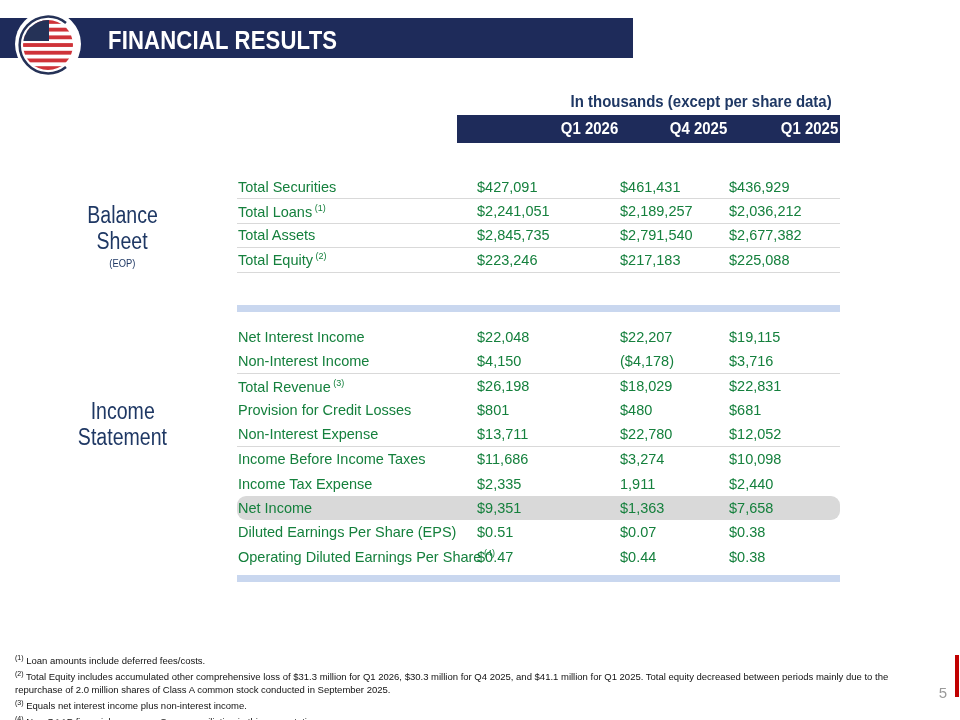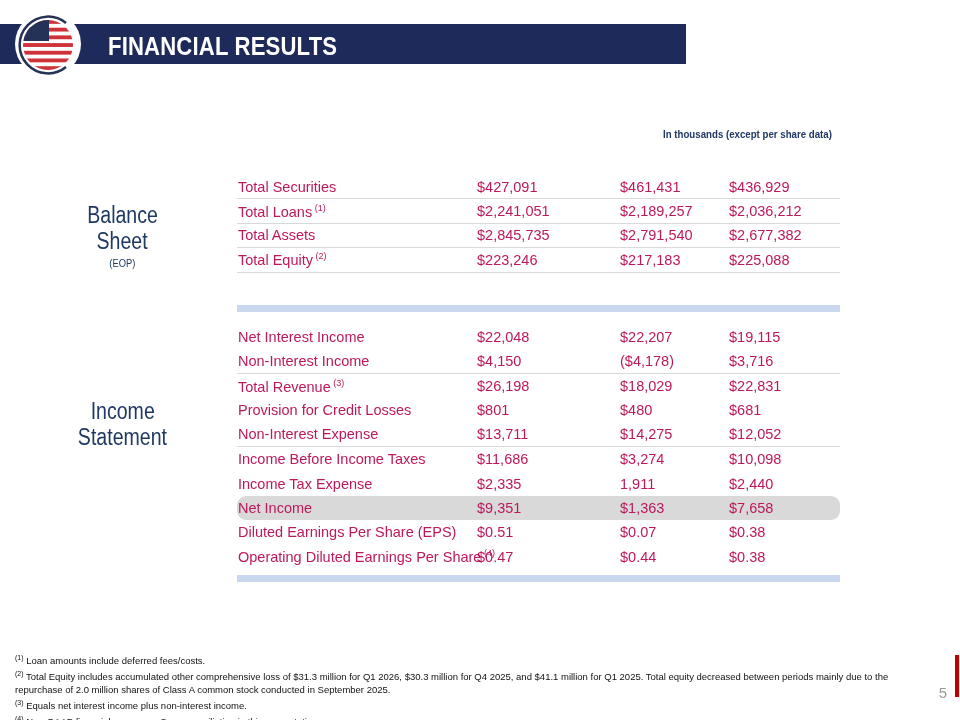--- a/index.html
+++ b/index.html
@@ -7,39 +7,39 @@
     --label-navy:#1f3864;
     --bluebar:#c9d7ef;
     --hl:#d9d9d9;
     --border:#d9d9d9;
     --red:#c00000;
   }
   *{margin:0;padding:0;box-sizing:border-box;}
   body{background:#fff;font-family:"Liberation Sans",sans-serif;}
   .slide{position:relative;width:960px;height:720px;background:#ffffff;overflow:hidden;}
 
-  .header-bar{position:absolute;left:0;top:24px;width:686px;height:40px;background:var(--navy);padding-left:32px;}
+  .header-bar{position:absolute;left:0;top:18px;width:633px;height:40px;background:var(--navy);padding-left:32px;}
   .title{position:absolute;left:108px;top:7px;font-size:26px;font-weight:700;color:#fff;white-space:nowrap;}
   .cond{display:inline-block;transform:scaleX(0.85);transform-origin:left center;letter-spacing:0.2px;}
   .cond-r{display:inline-block;transform:scaleX(0.88);transform-origin:right center;}
   .cond-c{display:inline-block;transform:scaleX(0.85);transform-origin:center center;}
 
   .logo{position:absolute;left:14px;top:10px;width:68px;height:68px;}
 
-  .units-note{position:absolute;right:128px;top:92px;font-size:11px;font-weight:700;color:var(--label-navy);white-space:nowrap;text-align:right;margin-top:36px;}
+  .units-note{position:absolute;right:128px;top:92px;font-size:17px;font-weight:700;color:var(--label-navy);white-space:nowrap;text-align:right;}
 
   .col-header{position:absolute;left:457px;top:115px;width:383px;height:28px;background:var(--navy);display:grid;grid-template-columns:163px 109px 111px;}
   .col-cell{text-align:right;line-height:28px;color:#fff;font-weight:700;font-size:17px;padding-right:2px;white-space:nowrap;}
 
   .side-label{position:absolute;left:30px;width:185px;text-align:center;color:var(--label-navy);font-weight:400;}
   .side-line{font-size:23px;line-height:26px;}
   .side-sub{font-size:11px;line-height:15px;margin-top:2px;}
 
   .tbody{position:absolute;left:237px;width:603px;}
-  .trow{display:grid;grid-template-columns:240px 143px 109px 111px;height:24.4px;align-items:center;font-size:14.5px;color:#be185d;box-sizing:border-box;}
+  .trow{display:grid;grid-template-columns:240px 143px 109px 111px;height:24.4px;align-items:center;font-size:14.5px;color:#15803d;box-sizing:border-box;}
   .trow.bord{border-bottom:1px solid var(--border);}
   .trow.bord-blue{border-bottom:1px solid #dbe5f1;}
   .trow.hl{background:var(--hl);border-radius:9px;}
   .tlabel{padding-left:1px;white-space:nowrap;}
   .tlabel sup{font-size:9px;}
   .tval{padding-right:2px;white-space:nowrap;}
 
   .bluebar{position:absolute;left:237px;width:603px;height:7px;background:var(--bluebar);}
 
   .footnotes{position:absolute;left:15px;top:651px;width:905px;font-size:9.5px;line-height:13px;color:#111;}
@@ -75,20 +75,25 @@
         <rect x="9" y="48.5" width="50" height="3.85" fill="#cf3339"></rect>
         <rect x="9" y="56.2" width="50" height="3.85" fill="#cf3339"></rect>
         <rect x="9" y="10" width="26" height="21" fill="#253257"></rect>
       </g>
       <path d="M 52 13 A 28.4 28.4 0 1 0 52 57" fill="none" stroke="#253257" stroke-width="2.5"></path>
     </svg>
   </div>
 
   <div class="units-note"><span class="cond-r">In thousands (except per share data)</span></div>
 
+  <div class="col-header" id="colHeader">
+      <div class="col-cell"><span class="cond-r">Q1 2026</span></div>
+      <div class="col-cell"><span class="cond-r">Q4 2025</span></div>
+      <div class="col-cell"><span class="cond-r">Q1 2025</span></div>
+    </div>
 
   <div class="side-label" id="sideBalance" style="top:202px">
       <div class="side-line"><span class="cond-c">Balance</span></div>
       <div class="side-line"><span class="cond-c">Sheet</span></div>
       <div class="side-sub"><span class="cond-c">(EOP)</span></div>
     </div>
   <div class="side-label" id="sideIncome" style="top:398px">
       <div class="side-line"><span class="cond-c">Income</span></div>
       <div class="side-line"><span class="cond-c">Statement</span></div>
     </div>
@@ -141,21 +146,21 @@
       </div>
       <div class="trow">
         <div class="tlabel">Provision for Credit Losses</div>
         <div class="tval">$801</div>
         <div class="tval">$480</div>
         <div class="tval">$681</div>
       </div>
       <div class="trow bord">
         <div class="tlabel">Non-Interest Expense</div>
         <div class="tval">$13,711</div>
-        <div class="tval">$14,275</div>
+        <div class="tval">$22,780</div>
         <div class="tval">$12,052</div>
       </div>
       <div class="trow">
         <div class="tlabel">Income Before Income Taxes</div>
         <div class="tval">$11,686</div>
         <div class="tval">$3,274</div>
         <div class="tval">$10,098</div>
       </div>
       <div class="trow">
         <div class="tlabel">Income Tax Expense</div>

